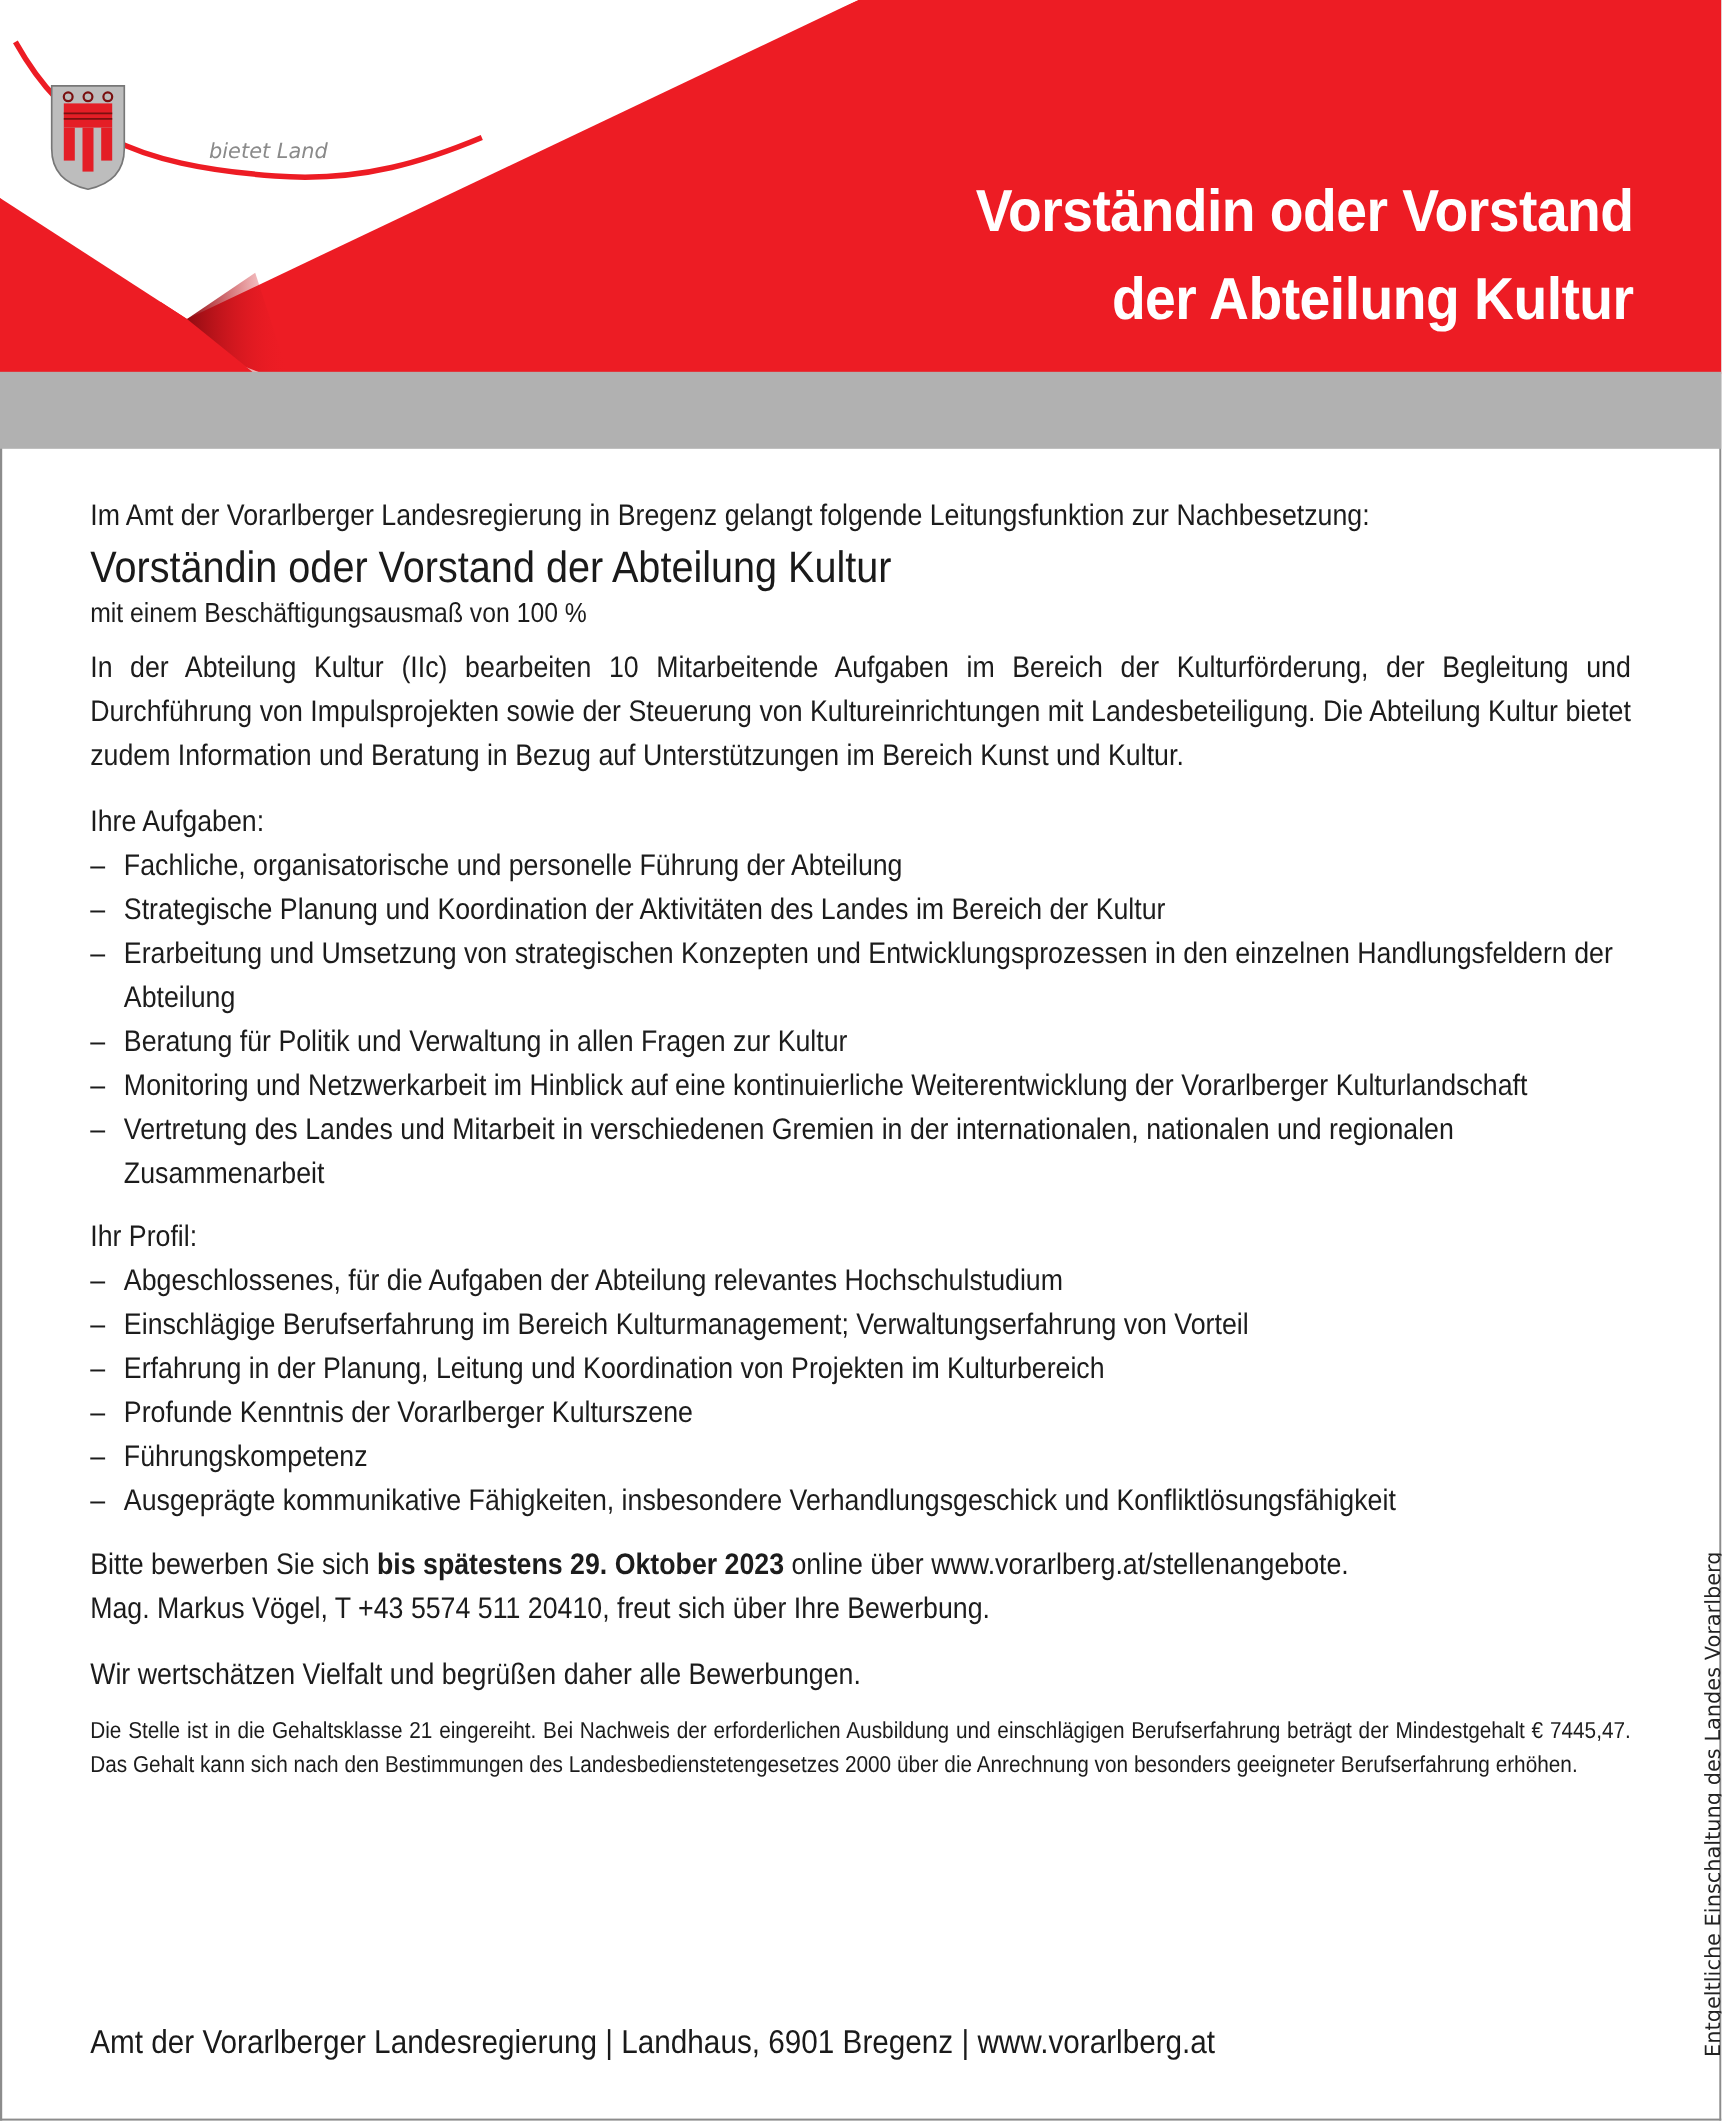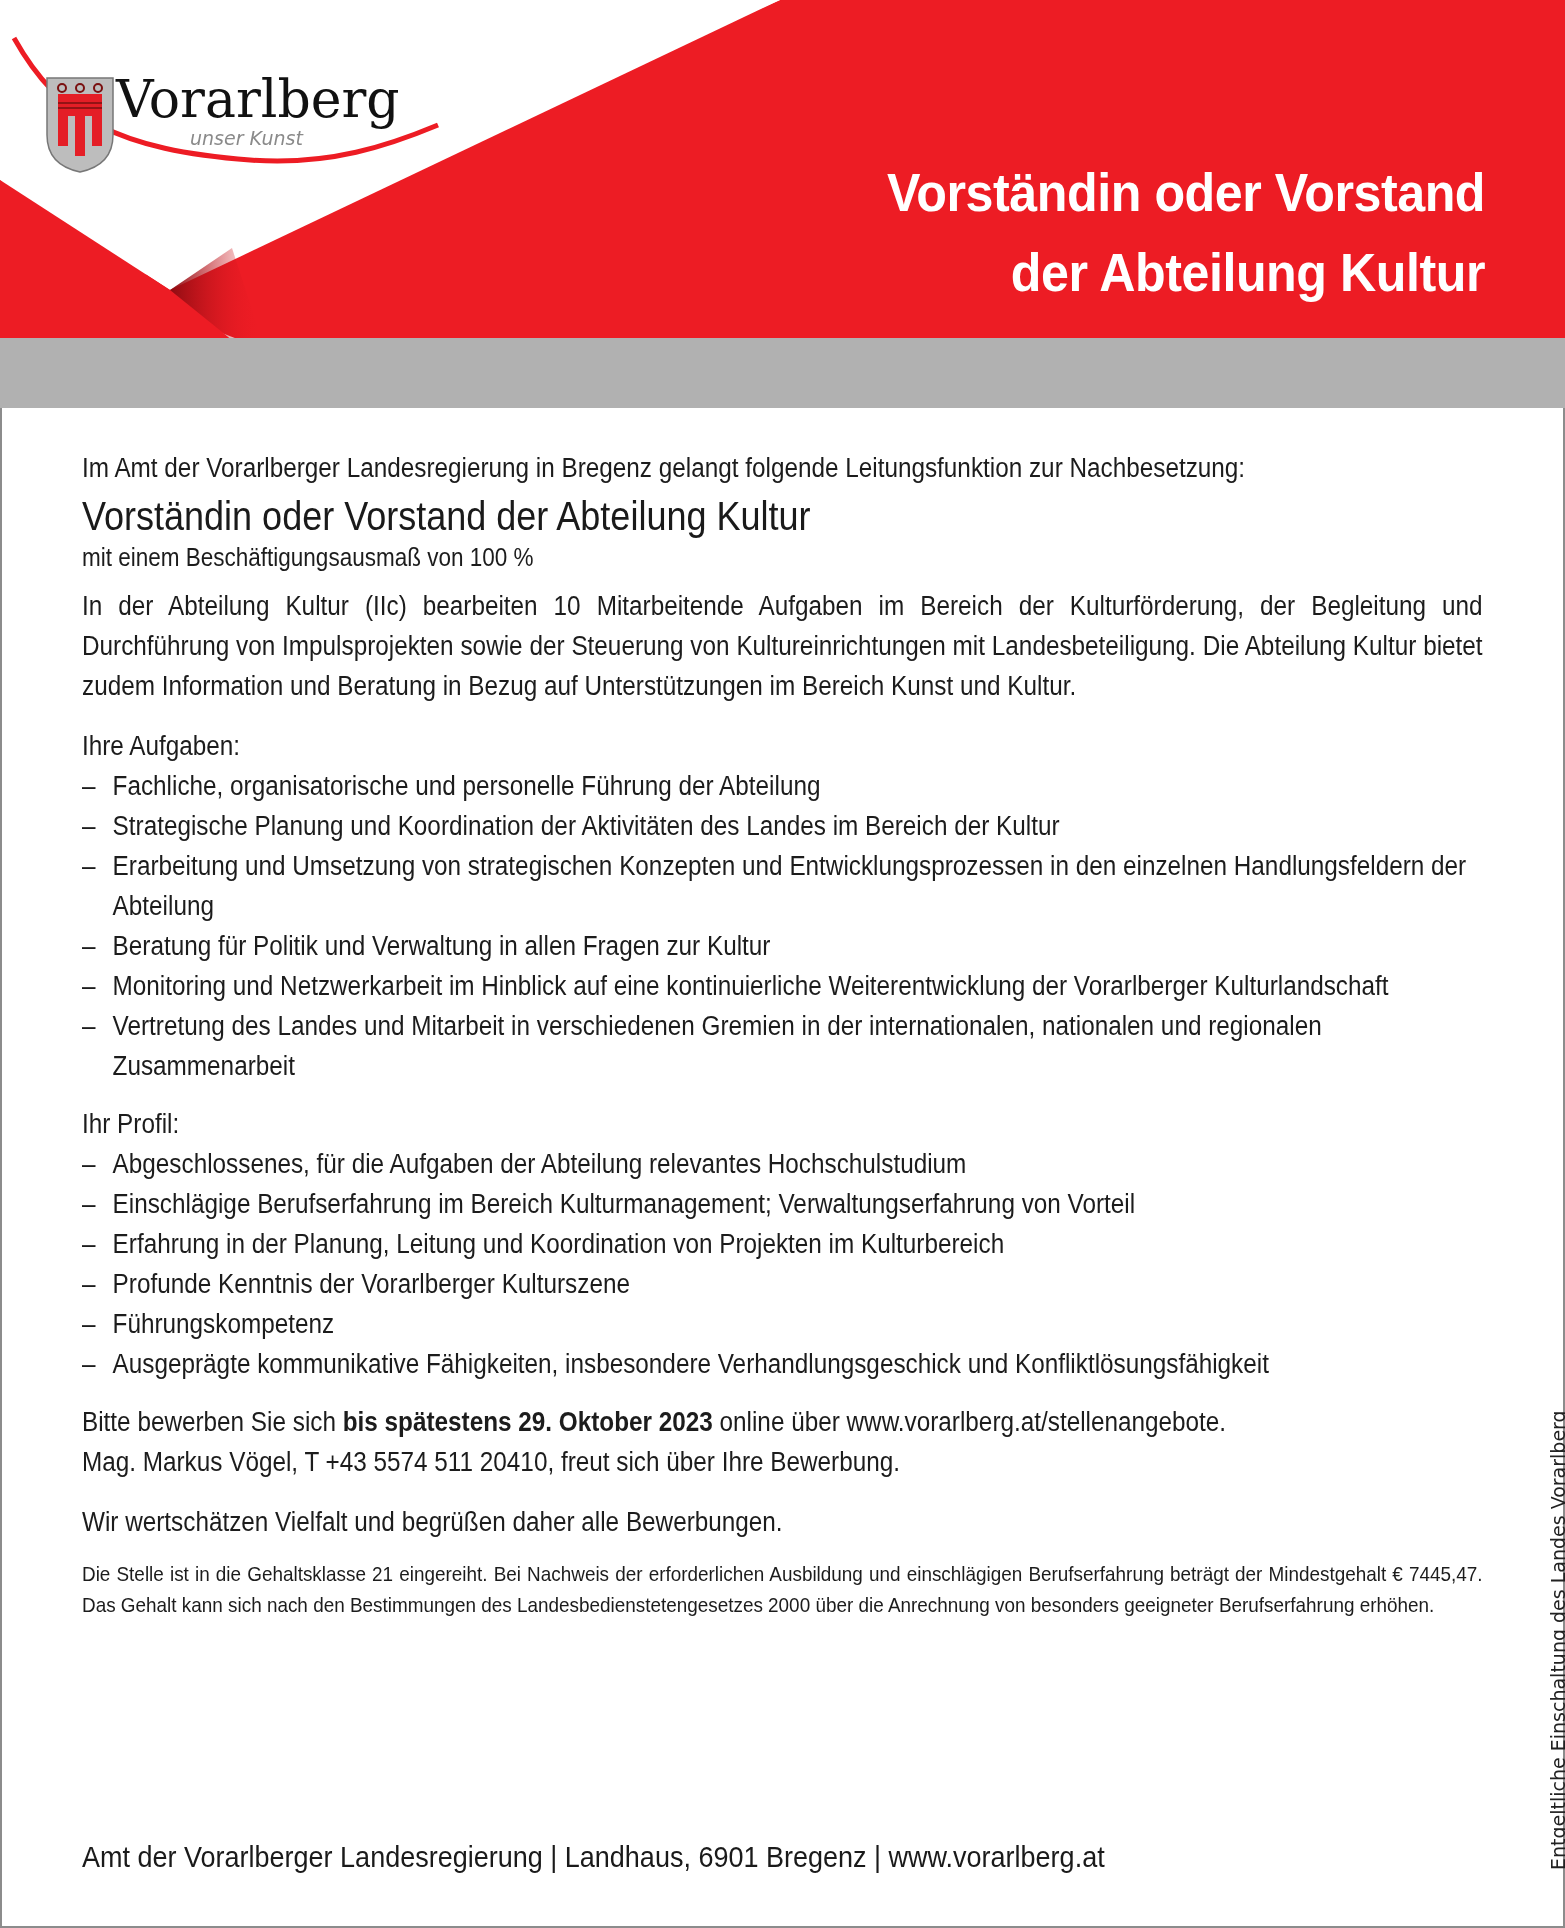--- a/index.html
+++ b/index.html
@@ -90,22 +90,21 @@
       <rect x="58" y="116" width="10" height="30" fill="#e41e26"></rect>
       <rect x="75" y="116" width="10" height="40" fill="#e41e26"></rect>
       <rect x="92" y="116" width="10" height="30" fill="#e41e26"></rect>
       <circle cx="62" cy="88" r="4" fill="none" stroke="#7a1010" stroke-width="2"></circle>
       <circle cx="80" cy="88" r="4" fill="none" stroke="#7a1010" stroke-width="2"></circle>
       <circle cx="98" cy="88" r="4" fill="none" stroke="#7a1010" stroke-width="2"></circle>
       <line x1="58" y1="103" x2="102" y2="103" stroke="#7a1010" stroke-width="1.5"></line>
       <line x1="58" y1="108" x2="102" y2="108" stroke="#7a1010" stroke-width="1.5"></line>
     </g>
   </svg>
-  <div class="logo-text">Vorarlberg</div>
-  <div class="logo-sub">unser Kunst</div>
+  <div class="logo-sub">bietet Land</div>
   <div class="header-title">
     <div>Vorständin oder Vorstand</div>
     <div>der Abteilung Kultur</div>
   </div>
 </div>
 
 <div class="gray-band"></div>
 
 <div class="content">
   <div class="narrow">

